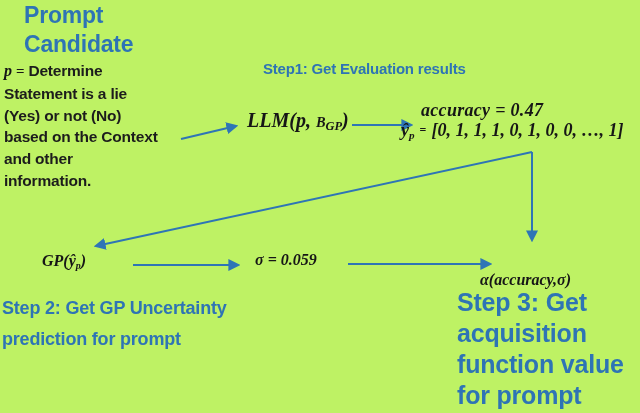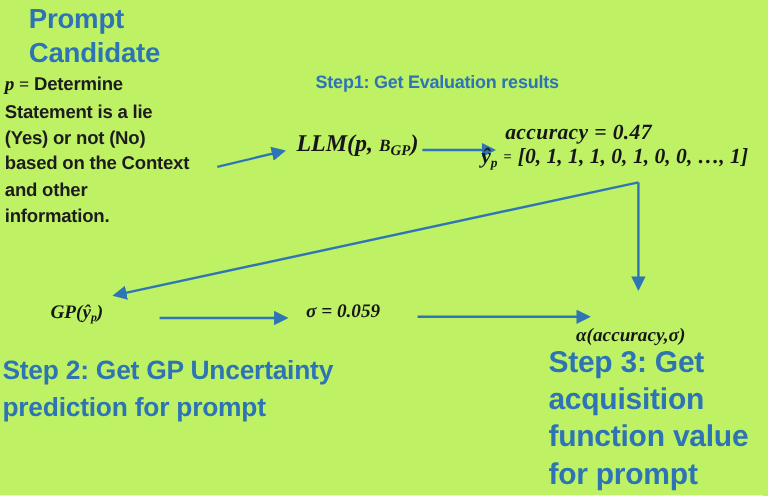--- a/index.html
+++ b/index.html
@@ -4,21 +4,21 @@
 <style>
   html,body{margin:0;padding:0;background:#fff;}
   .canvas{
     position:relative;width:640px;height:413px;background:#bef264;overflow:hidden;
     font-family:"Liberation Sans",sans-serif;
   }
   .abs{position:absolute;}
   .heading{color:#2E74B5;font-weight:700;letter-spacing:-0.2px;}
   .title{font-size:23px;line-height:29px;}
   .h1{font-size:15px;line-height:29px;white-space:nowrap;}
-  .h2{font-size:22px;line-height:31px;}
+  .h2{font-size:18px;line-height:31px;}
   .h3{font-size:25px;line-height:31px;}
   .body-text{color:#1c1c1c;font-size:15.5px;line-height:21.8px;font-weight:600;letter-spacing:-0.2px;}
   .math{font-family:"Liberation Serif",serif;font-style:italic;color:#161616;white-space:nowrap;}
   .m-llm{font-size:20px;font-weight:600;}
   .m-acc{font-size:18px;font-weight:600;letter-spacing:0.3px;}
   .m-yhat{font-size:18px;font-weight:600;}
   .m-row{font-size:16px;font-weight:600;text-align:right;}
   .msub{font-size:0.62em;font-style:italic;vertical-align:-0.28em;letter-spacing:0;}
   .msmall{font-size:0.72em;}
   .eq-small{font-size:12px;vertical-align:2px;margin:0 5px;font-style:normal;}

